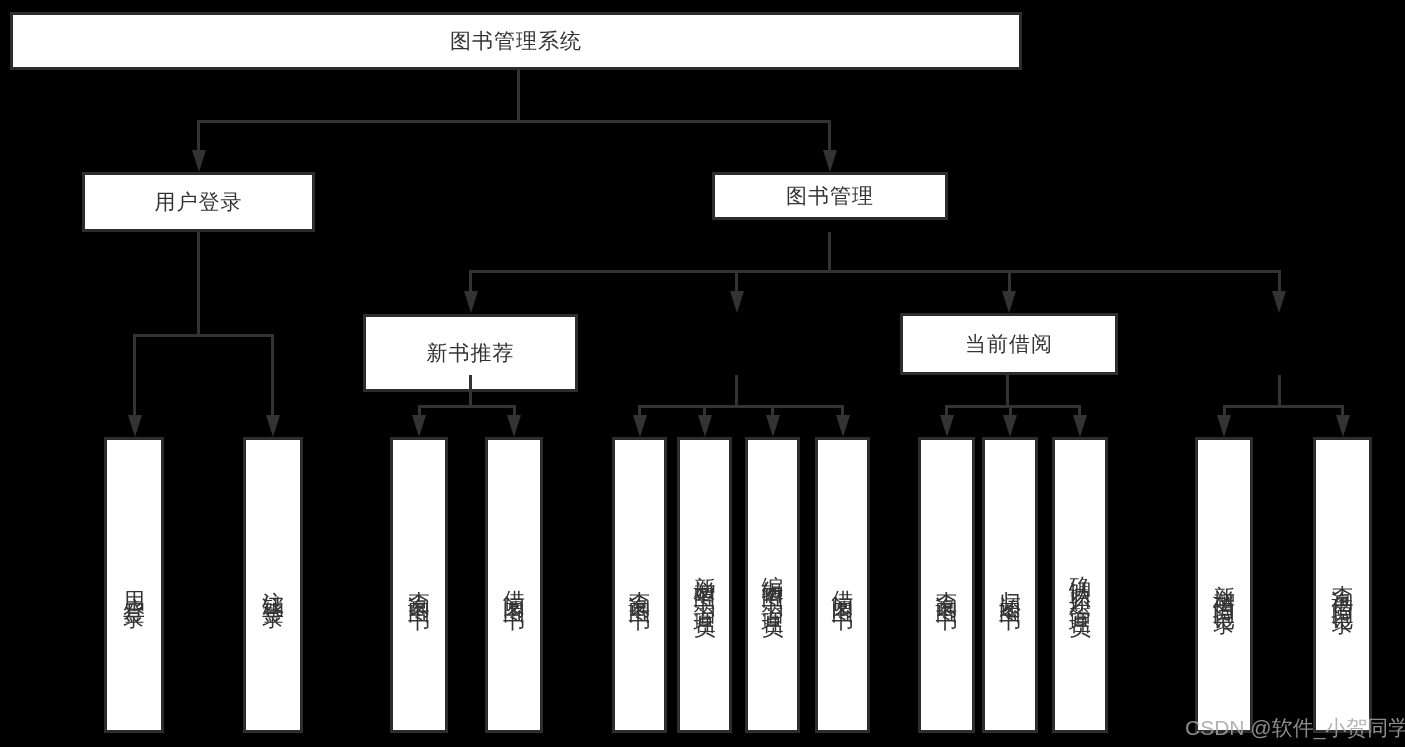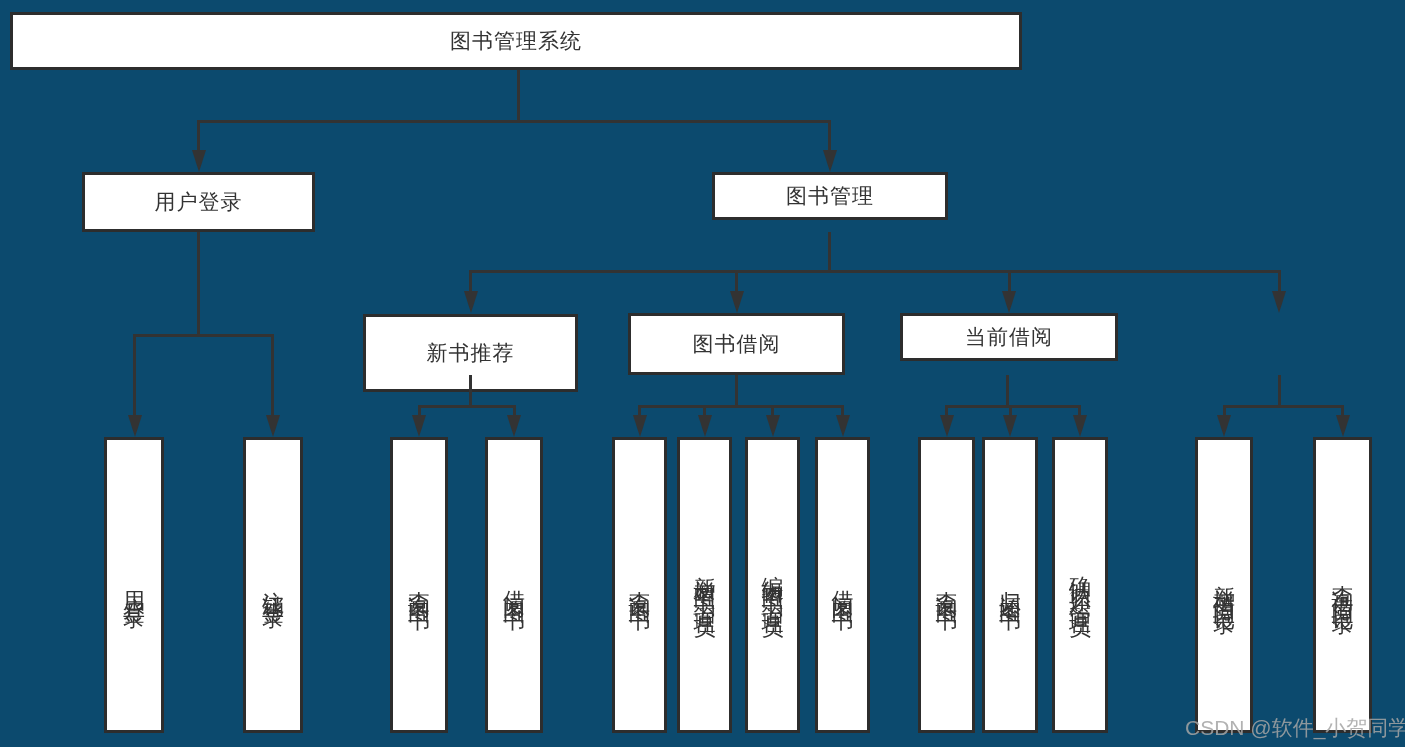--- a/index.html
+++ b/index.html
@@ -1,17 +1,17 @@
 <!DOCTYPE html>
 <html><head>
 <meta charset="utf-8">
 <style>
   html,body{margin:0;padding:0;background:#ffffff;}
   .canvas{
-    position:relative;width:1405px;height:747px;background:#0c4a6e;overflow:hidden;
+    position:relative;width:1405px;height:747px;background:#000000;overflow:hidden;
     font-family:"Liberation Sans","DejaVu Sans",sans-serif;color:#333333;
   }
   .box{
     position:absolute;box-sizing:border-box;border:3px solid #2d2d2d;background:#ffffff;
     display:flex;align-items:center;justify-content:center;
     font-size:21px;color:#333333;letter-spacing:1px;
   }
   .vbox .vtext{
     writing-mode:vertical-rl;text-orientation:mixed;
     font-size:22px;letter-spacing:6px;white-space:nowrap;
@@ -56,22 +56,21 @@
   <div class="vline" style="left:469px;top:270px;width:3px;height:24px"></div>
   <div class="vline" style="left:735px;top:270px;width:3px;height:24px"></div>
   <div class="vline" style="left:1008px;top:270px;width:3px;height:24px"></div>
   <div class="vline" style="left:1278px;top:270px;width:3px;height:24px"></div>
   <div class="arrowhead" style="left:464px;top:291px"></div>
   <div class="arrowhead" style="left:730px;top:291px"></div>
   <div class="arrowhead" style="left:1002px;top:291px"></div>
   <div class="arrowhead" style="left:1272px;top:291px"></div>
 
   <div class="box" style="left:363px;top:314px;width:215px;height:78px">新书推荐</div>
-  <div class="box" style="left:628px;top:313px;width:217px;height:62px">图书借阅</div>
-  <div class="box" style="left:900px;top:313px;width:218px;height:48px">当前借阅</div>
+  <div class="box" style="left:900px;top:313px;width:218px;height:62px">当前借阅</div>
 
   <div class="vline" style="left:469px;top:375px;width:3px;height:30px"></div>
   <div class="hline" style="left:418px;top:405px;width:98px;height:3px"></div>
   <div class="vline" style="left:418px;top:405px;width:3px;height:12px"></div>
   <div class="vline" style="left:513px;top:405px;width:3px;height:12px"></div>
   <div class="arrowhead" style="left:412px;top:415px"></div>
   <div class="arrowhead" style="left:507px;top:415px"></div>
 
   <div class="vline" style="left:735px;top:375px;width:3px;height:30px"></div>
   <div class="hline" style="left:638px;top:405px;width:206px;height:3px"></div>

